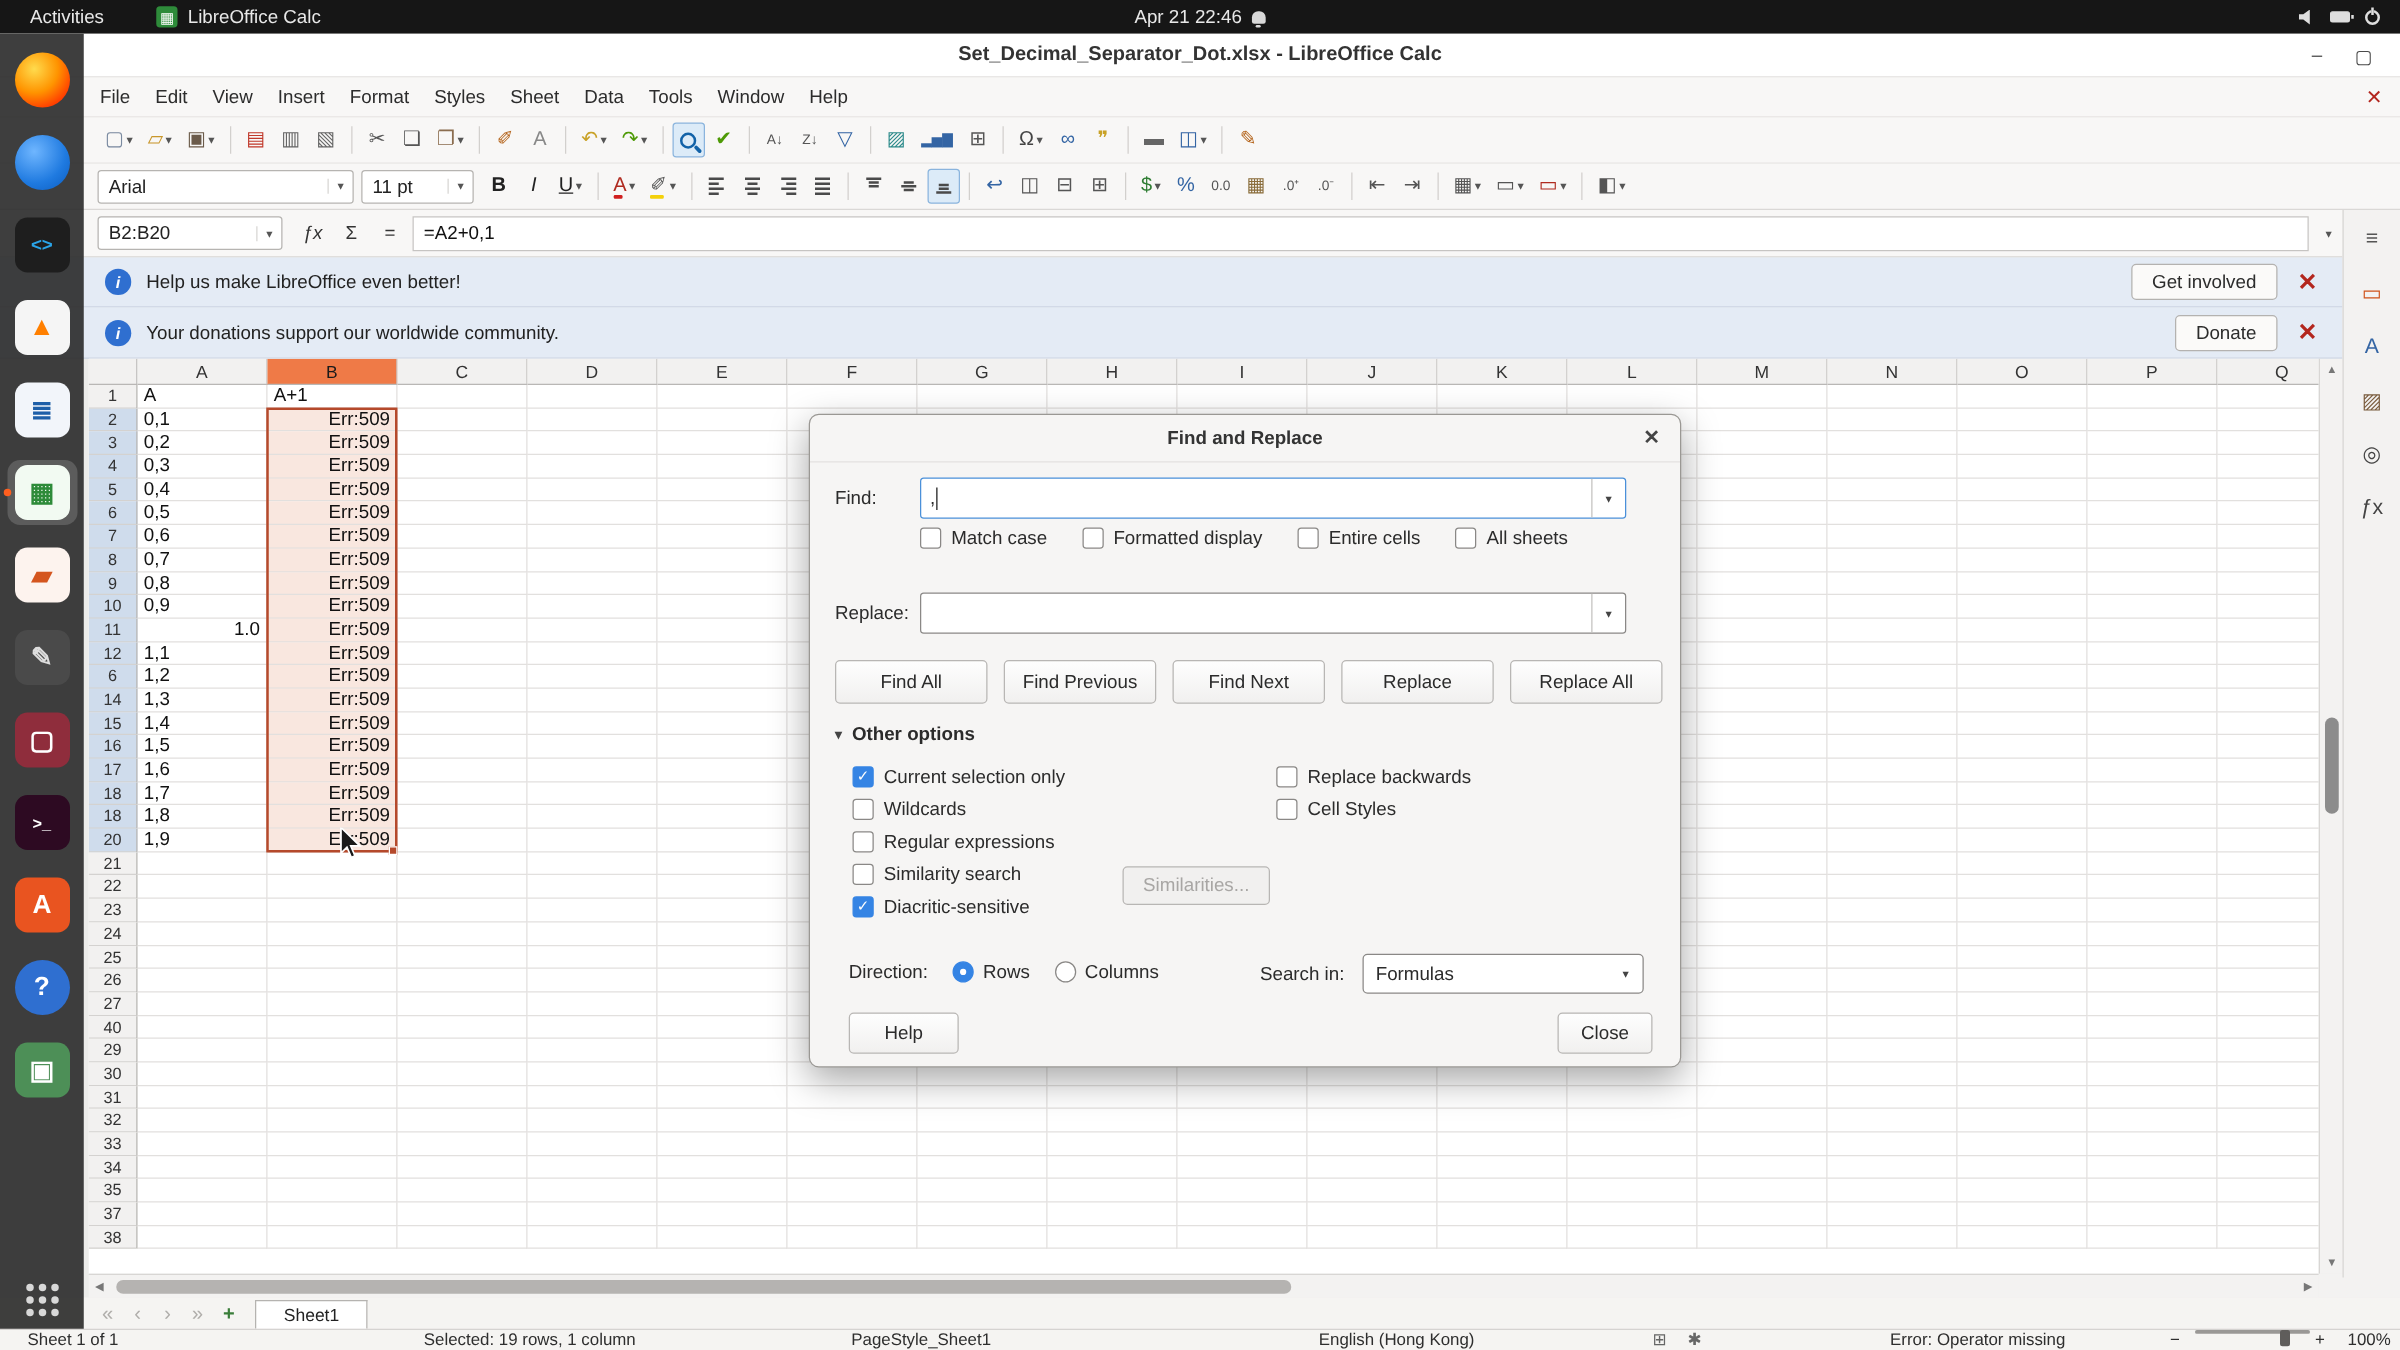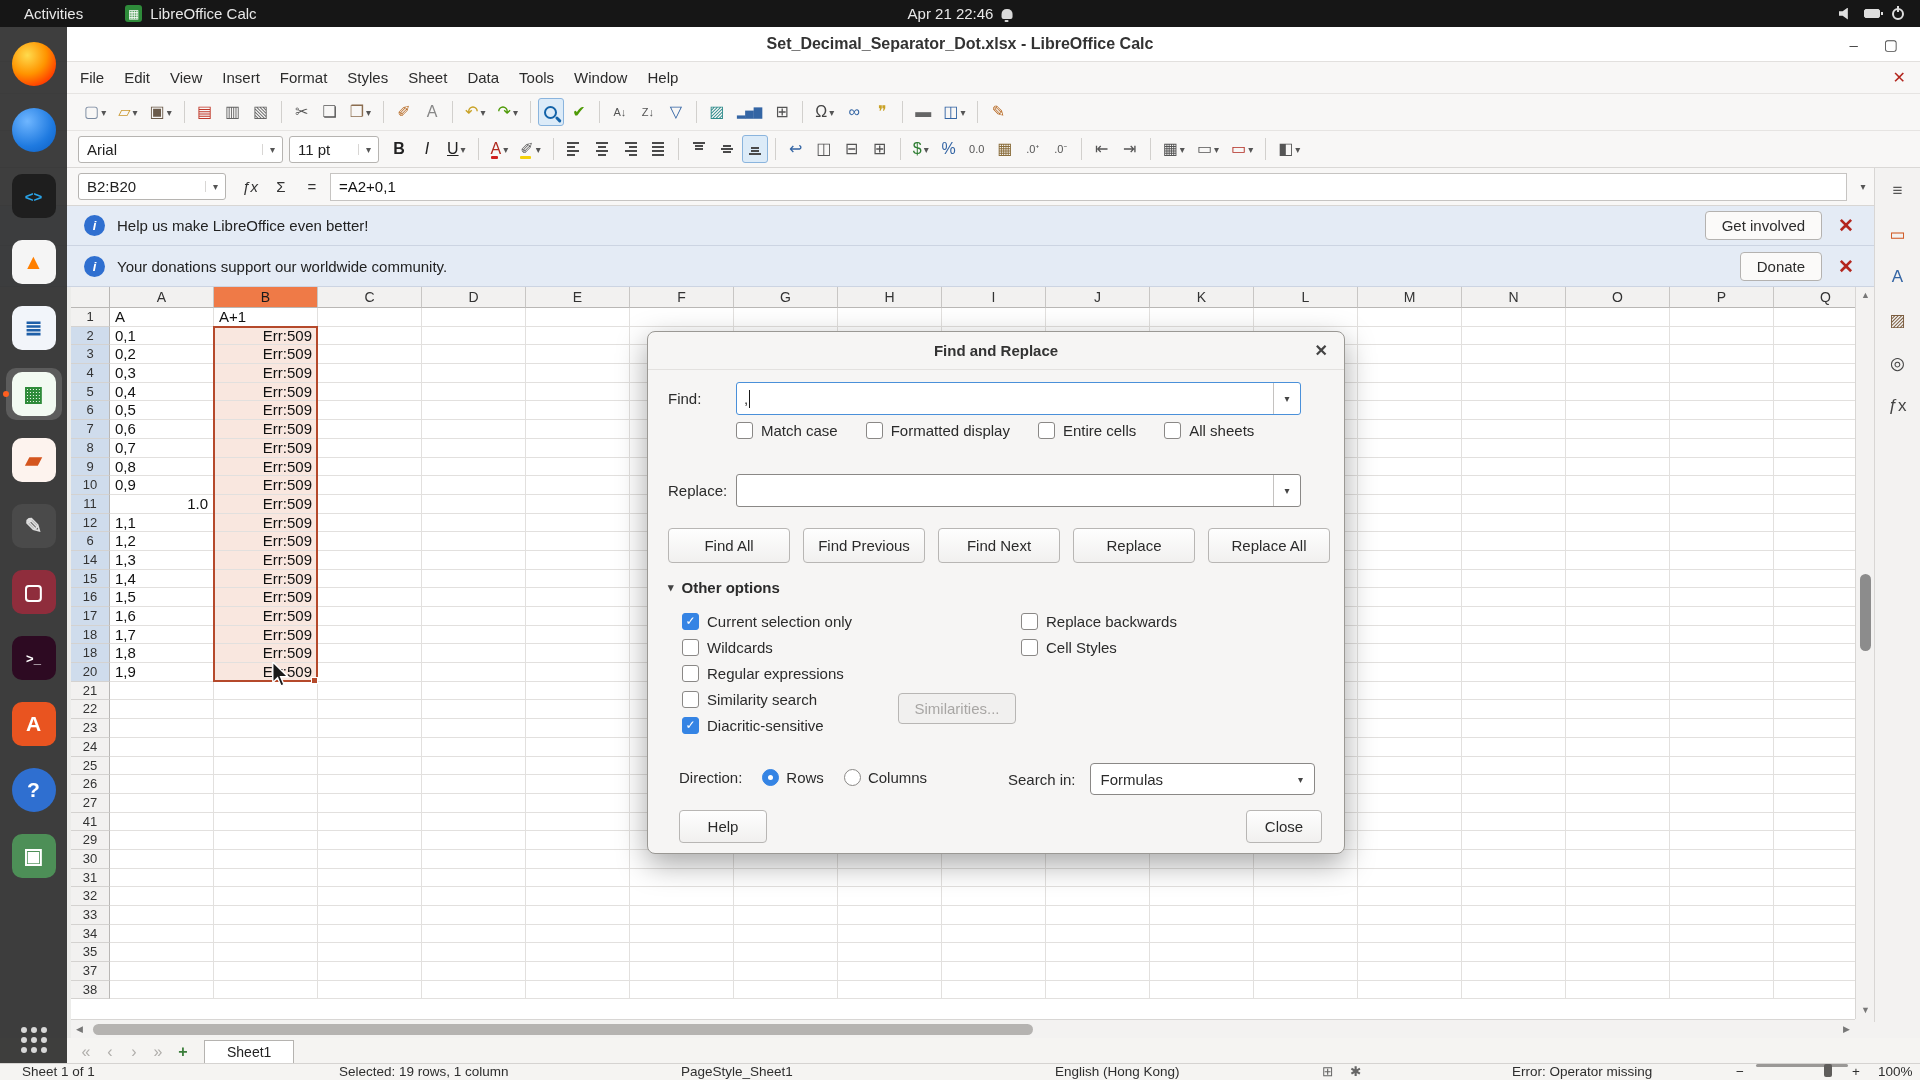--- a/index.html
+++ b/index.html
@@ -1042,21 +1042,21 @@
         <div class="g-cell"></div>
         <div class="g-cell"></div>
         <div class="g-cell"></div>
         <div class="g-cell"></div>
         <div class="g-cell"></div>
         <div class="g-cell"></div>
         <div class="g-cell"></div>
         <div class="g-cell"></div>
       </div>
       <div class="g-row">
-        <div class="g-rowhead">41</div>
+        <div class="g-rowhead">40</div>
         <div class="g-cell"></div>
         <div class="g-cell"></div>
         <div class="g-cell"></div>
         <div class="g-cell"></div>
         <div class="g-cell"></div>
         <div class="g-cell"></div>
         <div class="g-cell"></div>
         <div class="g-cell"></div>
         <div class="g-cell"></div>
         <div class="g-cell"></div>

